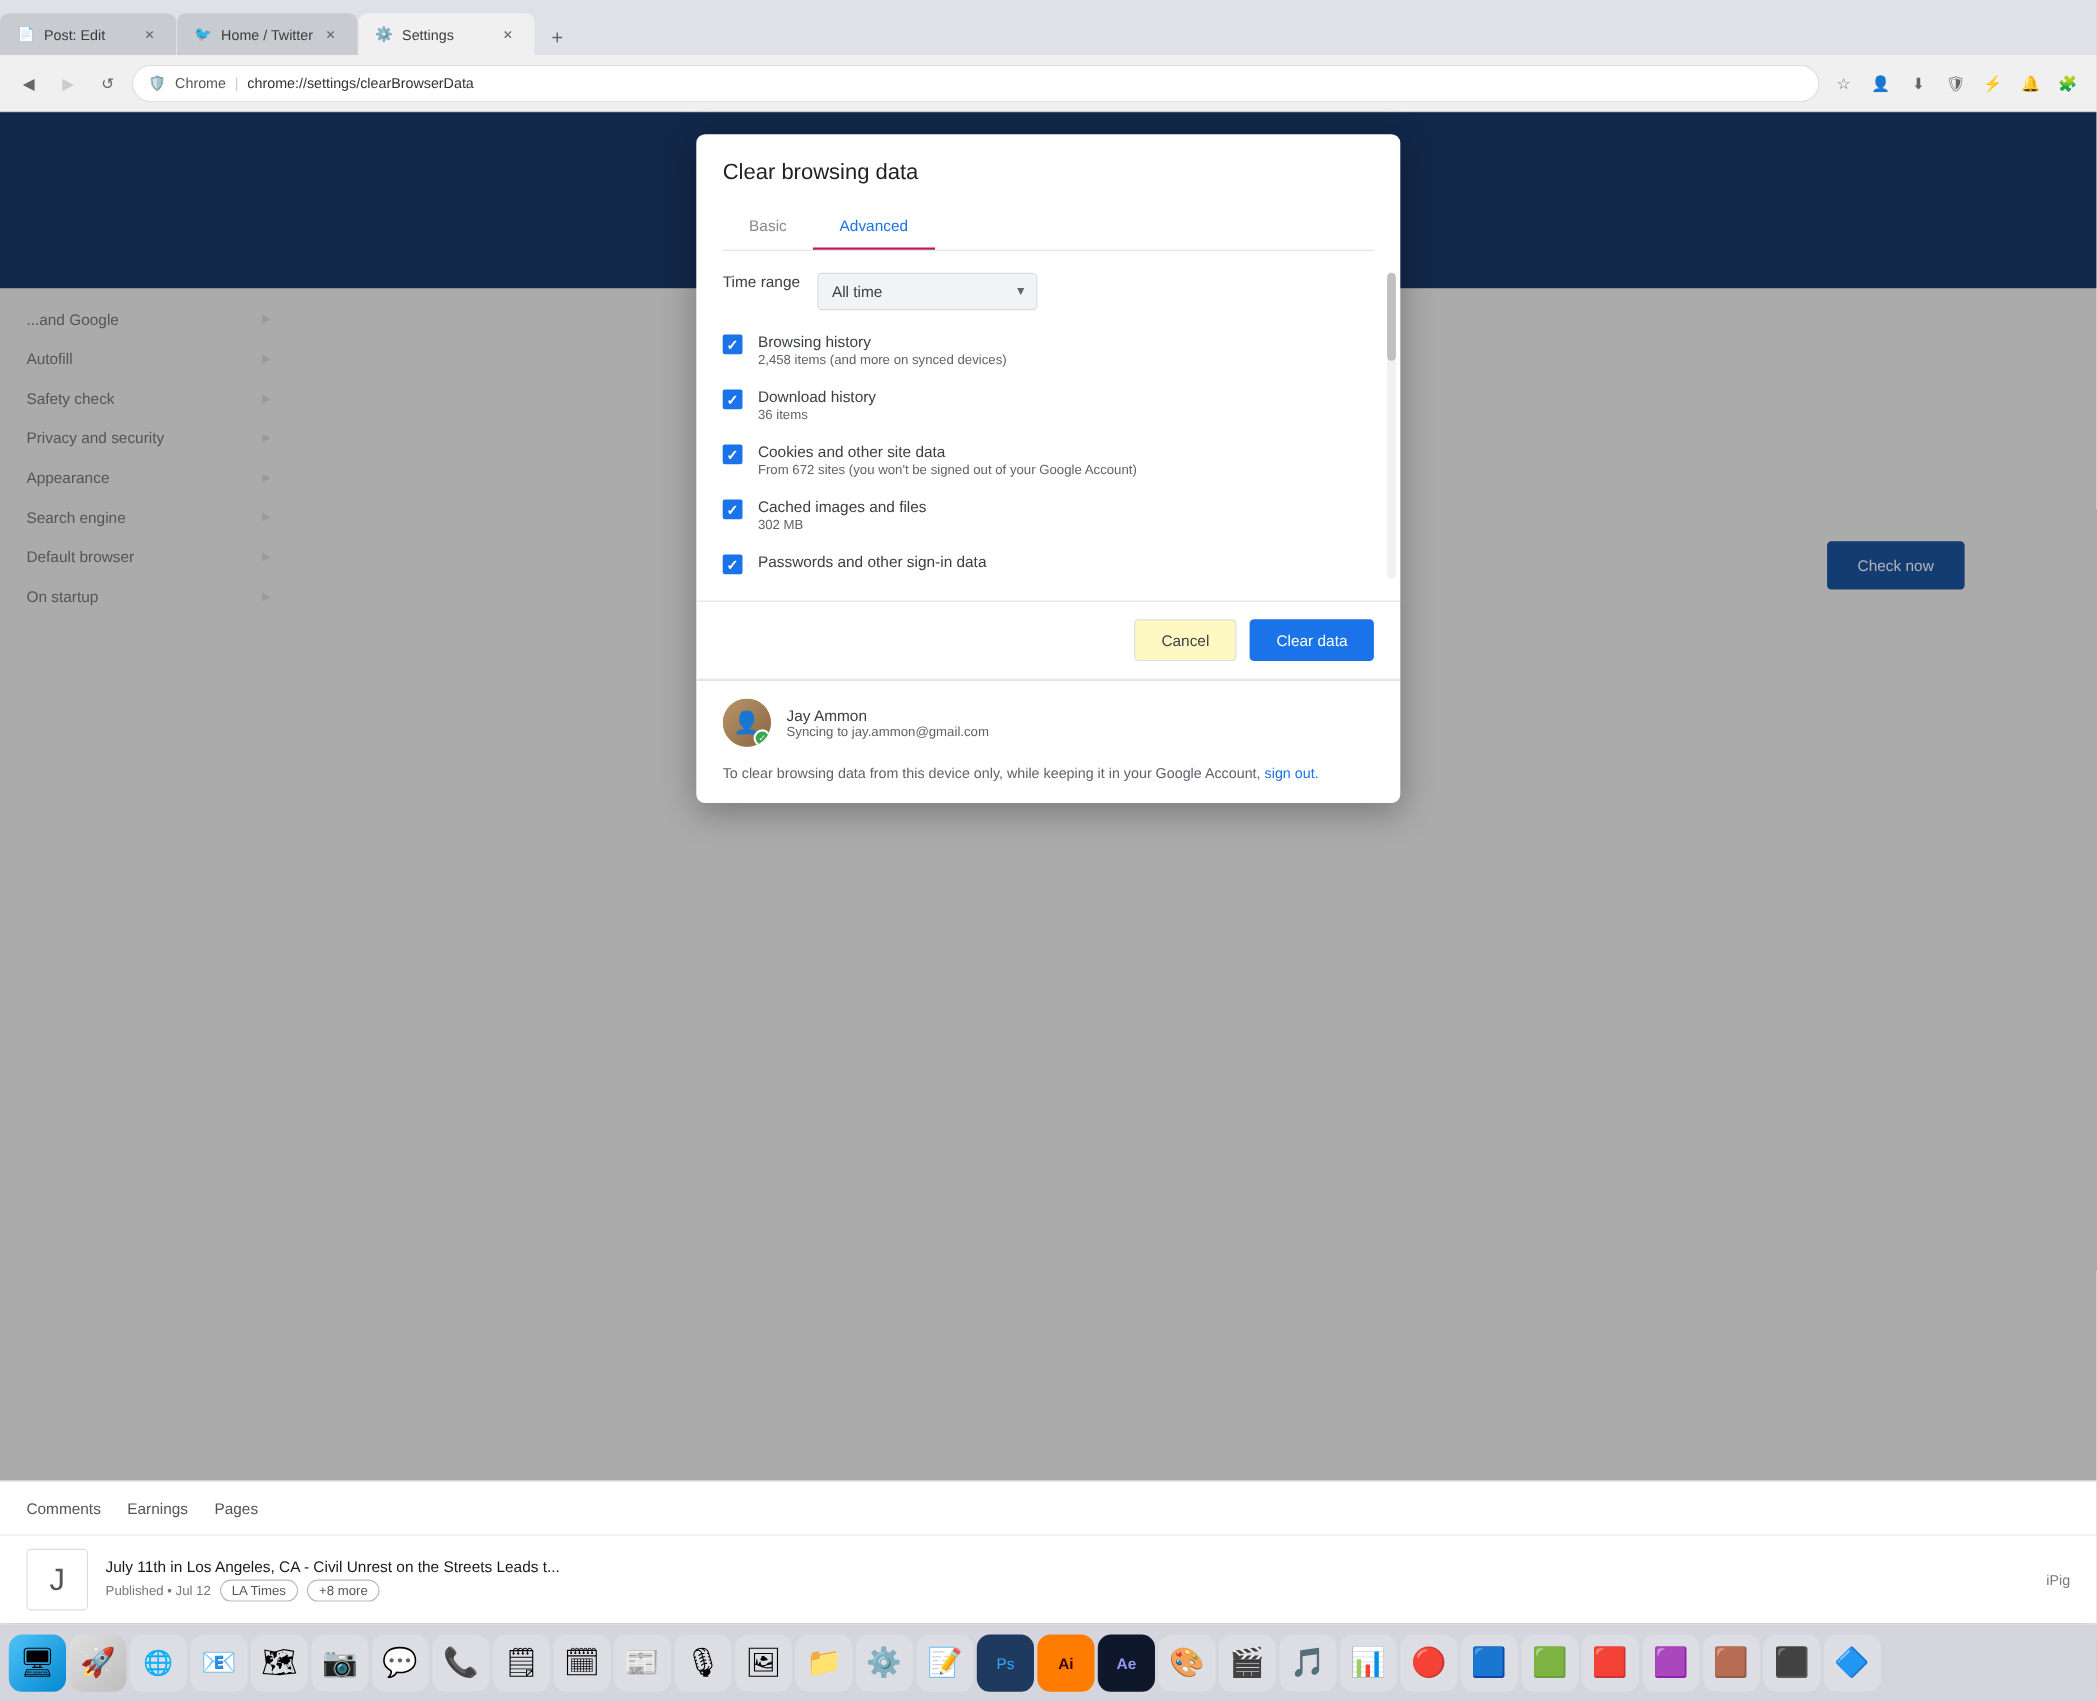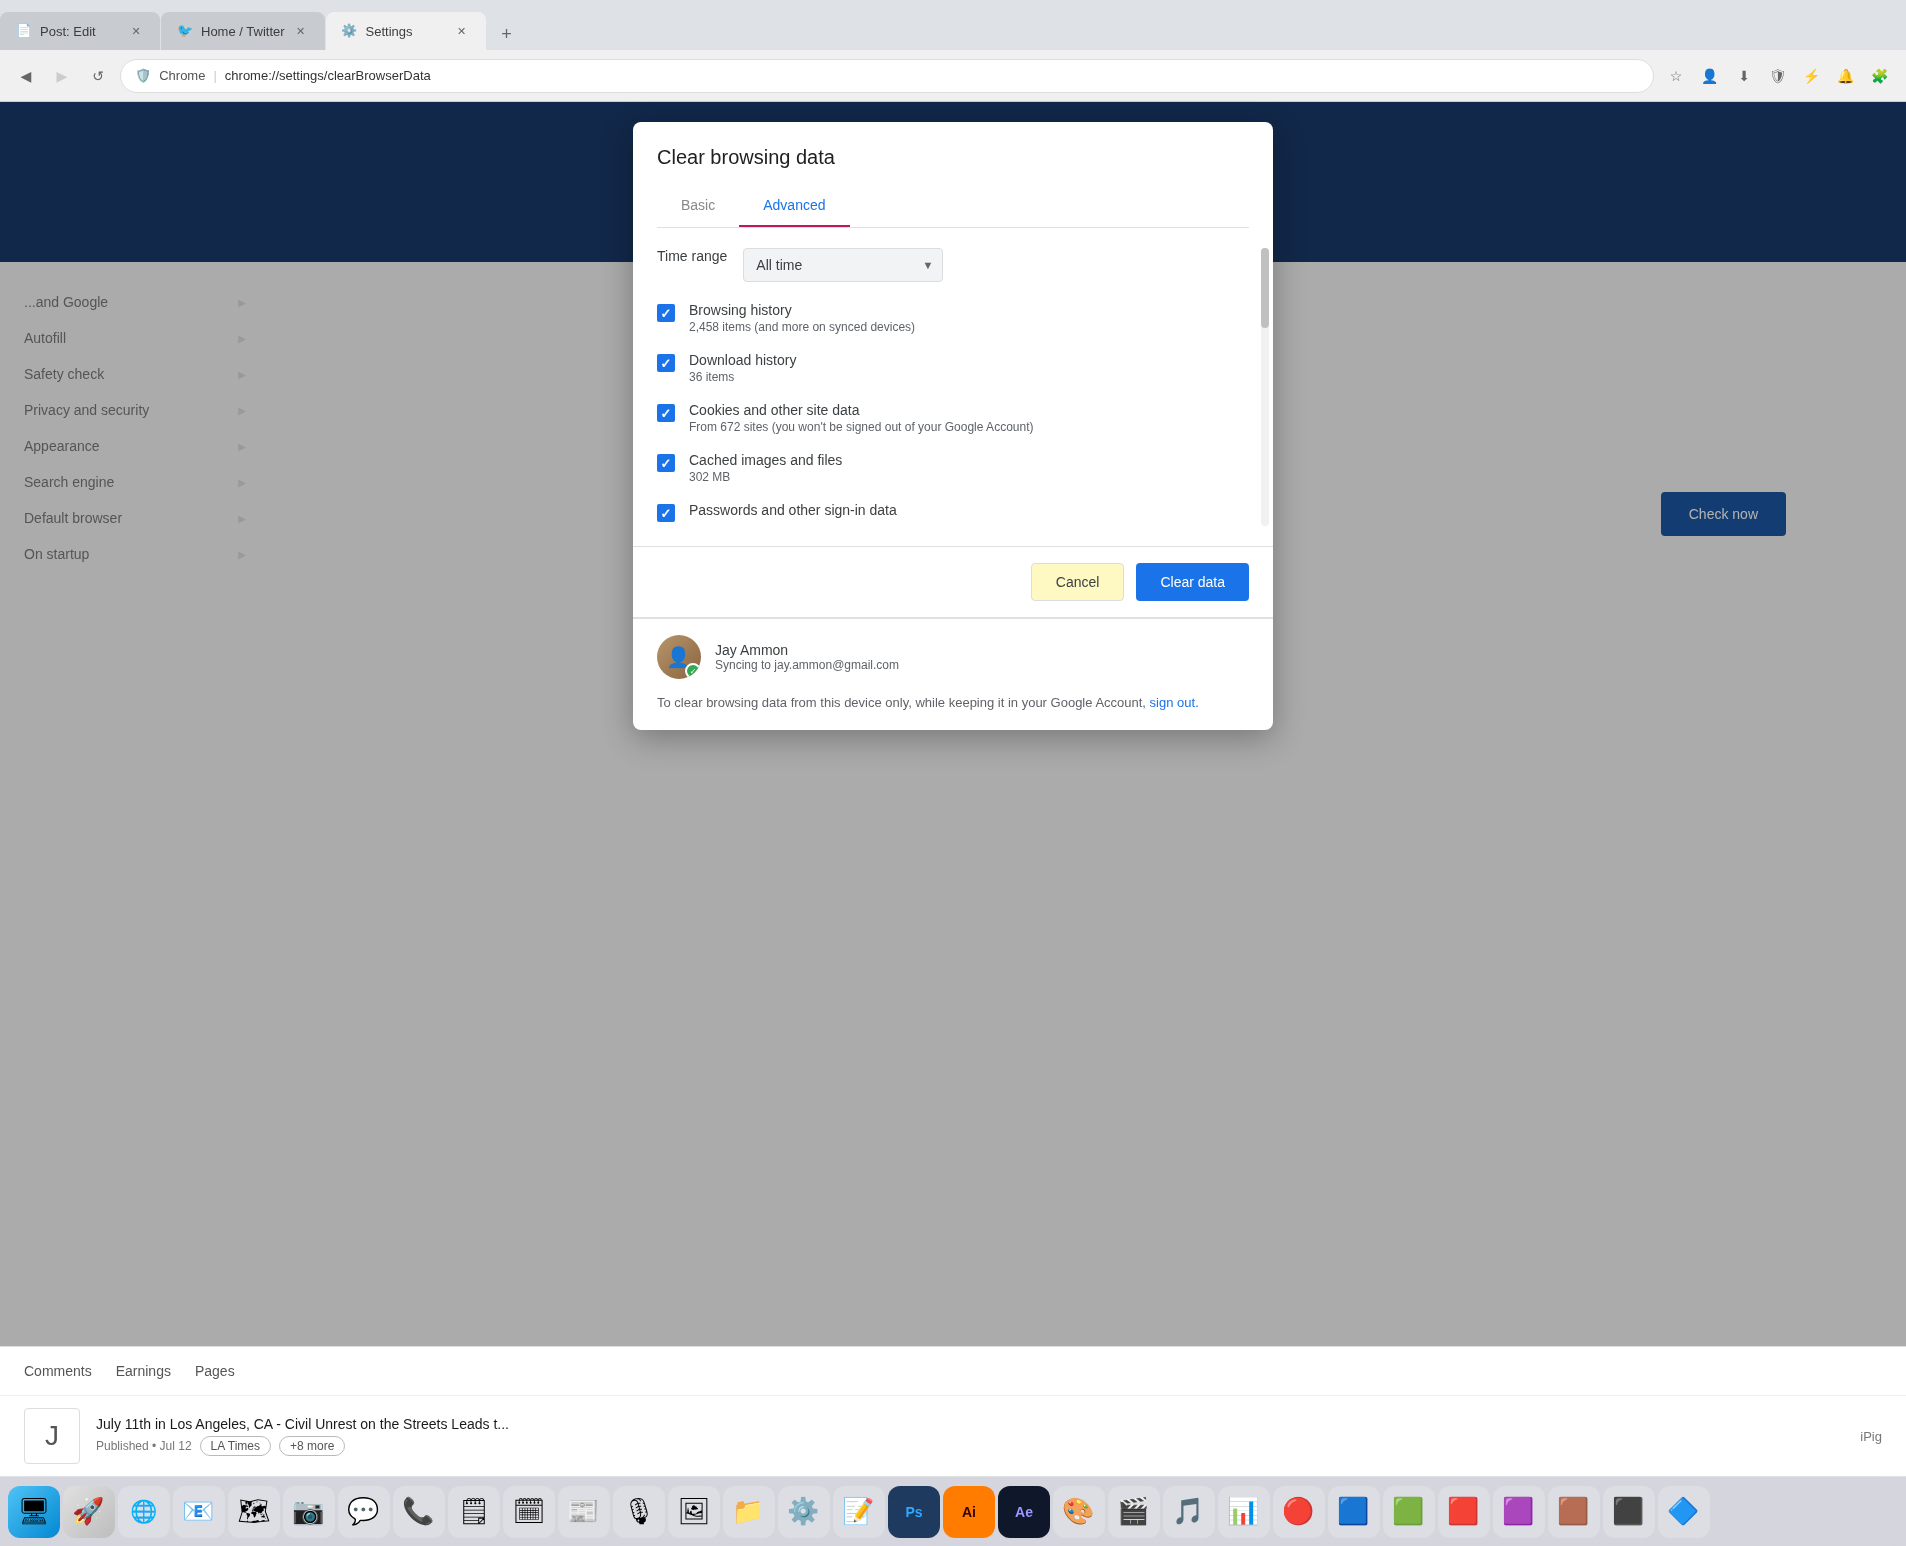--- a/index.html
+++ b/index.html
@@ -150,21 +150,21 @@
       <div class="addr-icon" style="color:#c62828;">🔔</div>
       <div class="addr-icon">🧩</div>
     </div>
   </div>
 
   <div class="main-area">
 
     <div class="settings-page-bg"></div>
     <div class="settings-header-bg"></div>
 
-    <div class="settings-sidebar" style="position:absolute; top:12px; left:0; height:calc(100% - 290px); z-index:1; padding-top: 170px;">
+    <div class="settings-sidebar" style="position:absolute; top:0; left:0; height:calc(100% - 290px); z-index:1; padding-top: 170px;">
       <div class="sidebar-item">
         <span>...and Google</span>
         <span class="arrow">▶</span>
       </div>
       <div class="sidebar-item">
         <span>Autofill</span>
         <span class="arrow">▶</span>
       </div>
       <div class="sidebar-item">
         <span>Safety check</span>
@@ -341,21 +341,21 @@
       <div class="taskbar-icon">💬</div>
       <div class="taskbar-icon">📞</div>
       <div class="taskbar-icon">🗒</div>
       <div class="taskbar-icon">🗓</div>
       <div class="taskbar-icon">📰</div>
       <div class="taskbar-icon">🎙</div>
       <div class="taskbar-icon">🖼</div>
       <div class="taskbar-icon">📁</div>
       <div class="taskbar-icon">⚙️</div>
       <div class="taskbar-icon">📝</div>
-      <div class="taskbar-icon" style="background:#1e3a5f; color:#31a8ff; font-size:14px; font-weight:bold;">Ps</div>
+      <div class="taskbar-icon" style="background:#1e3a5f; color:#31a8ff; font-size:14px; font-weight:normal;">Ps</div>
       <div class="taskbar-icon" style="background:#ff7c00; color:#300; font-size:14px; font-weight:bold;">Ai</div>
       <div class="taskbar-icon" style="background:#0f172a; color:#9999ff; font-size:14px; font-weight:bold;">Ae</div>
       <div class="taskbar-icon">🎨</div>
       <div class="taskbar-icon">🎬</div>
       <div class="taskbar-icon">🎵</div>
       <div class="taskbar-icon">📊</div>
       <div class="taskbar-icon">🔴</div>
       <div class="taskbar-icon">🟦</div>
       <div class="taskbar-icon">🟩</div>
       <div class="taskbar-icon">🟥</div>

